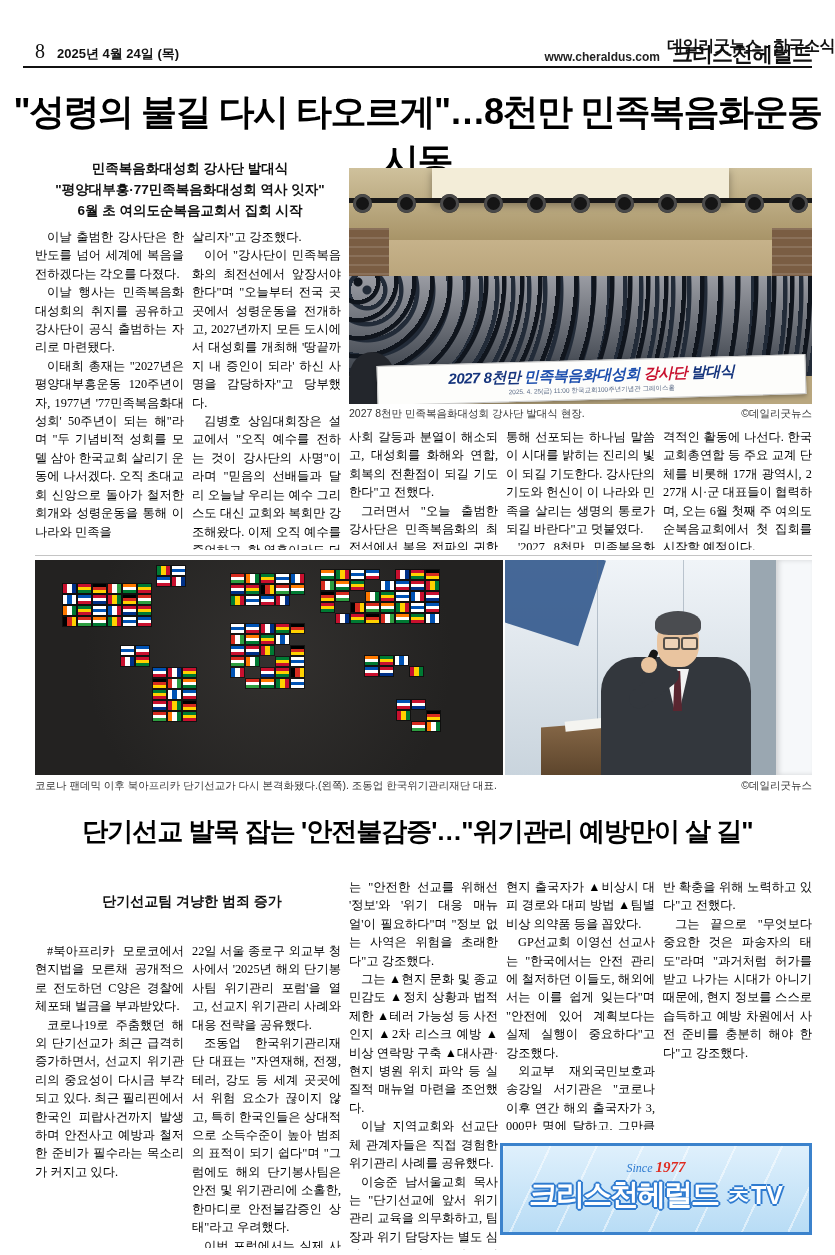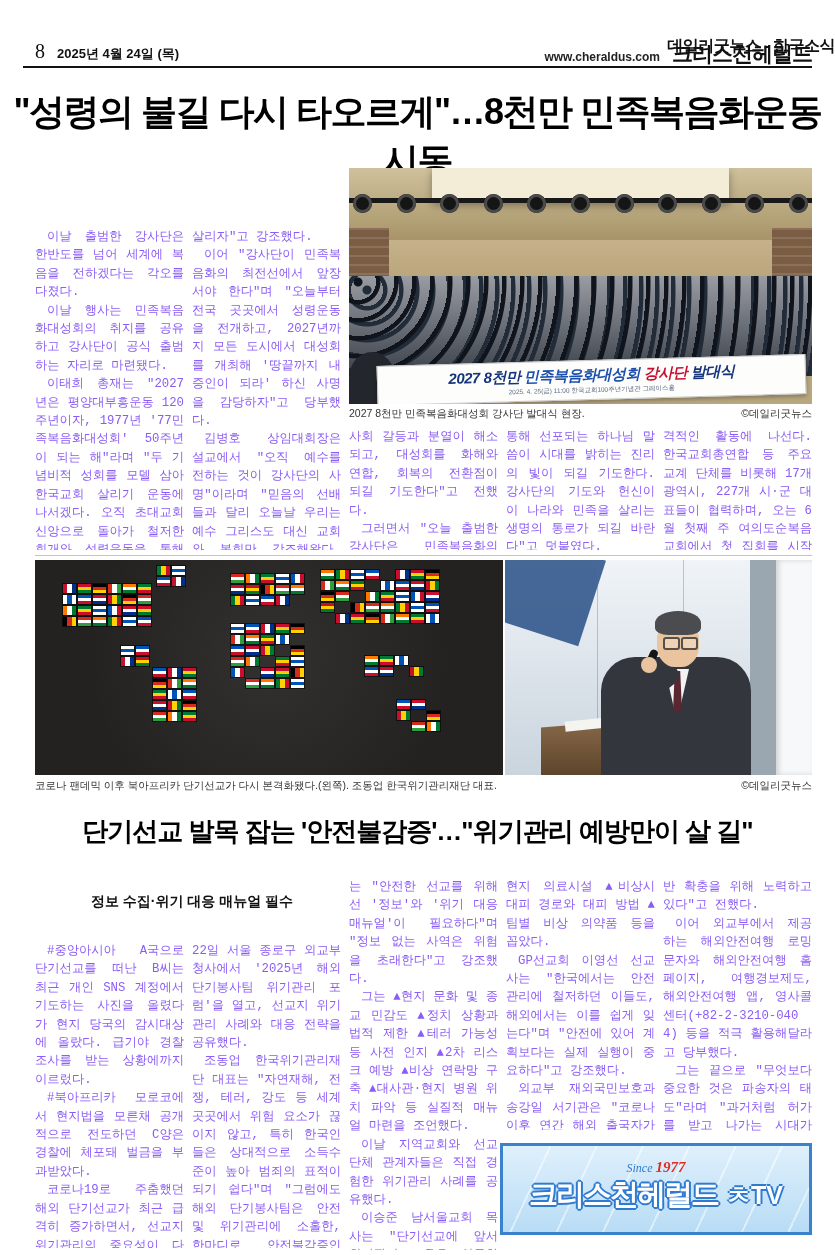--- a/index.html
+++ b/index.html
@@ -17,23 +17,23 @@
   .masthead{font-size:21px;font-weight:900;letter-spacing:-1px;}
   .hdr-rule{position:absolute;left:23px;right:23px;top:66px;height:2px;background:#111;}
 
   
   .headline1{position:absolute;left:0;right:0;top:88px;margin:0;text-align:center;
              font-size:36px;font-weight:800;letter-spacing:-1.5px;color:#000;}
   .subhead1{position:absolute;left:40px;top:158px;width:300px;text-align:center;
             font-size:13.5px;font-weight:700;line-height:21px;color:#111;}
   .subhead1 span{display:block;}
 
-  .bodycol{position:absolute;width:149px;font-family:Liberation Mono, monospace;
+  .bodycol{position:absolute;width:149px;font-family:Liberation Serif, serif;
            font-size:12.3px;line-height:18.4px;text-align:justify;word-break:break-all;
-           color:#8b5cf6;overflow:hidden;}
+           color:#000000;overflow:hidden;}
   .bodycol p{margin:0;text-indent:12px;}
   .bodycol p.cont{text-indent:0;}
   #a1c1{left:35px; top:228px;height:322px;}
   #a1c2{left:192px;top:228px;height:322px;}
   #a1c3{left:349px;top:428px;height:122px;}
   #a1c4{left:506px;top:428px;height:122px;}
   #a1c5{left:663px;top:428px;height:122px;}
 
   
   .photo1{position:absolute;left:349px;top:168px;width:463px;height:236px;overflow:hidden;
@@ -153,20 +153,25 @@
   </div>
   <div class="hdr-center">데일리굿뉴스 - 한국소식</div>
   <div class="hdr-right">
     <span class="site">www.cheraldus.com</span>
     <span class="masthead">크리스천헤럴드</span>
   </div>
   <div class="hdr-rule"></div>
 
   <h1 class="headline1">"성령의 불길 다시 타오르게"…8천만 민족복음화운동 시동</h1>
 
+  <div class="subhead1">
+    <span>민족복음화대성회 강사단 발대식</span>
+    <span>"평양대부흥·77민족복음화대성회 역사 잇자"</span>
+    <span>6월 초 여의도순복음교회서 집회 시작</span>
+  </div>
 
   <div class="photo1">
     <div class="p1-ceiling"></div>
     <div class="p1-recess"></div>
     <div class="p1-trussbar"></div>
     <div class="p1-lights" id="p1-lights">
         <div class="p1-light"></div>
         <div class="p1-light"></div>
         <div class="p1-light"></div>
         <div class="p1-light"></div>
@@ -376,47 +381,45 @@
   </div>
 
   <div class="cap cap2">
     <span>코로나 팬데믹 이후 북아프리카 단기선교가 다시 본격화됐다.(왼쪽). 조동업 한국위기관리재단 대표.</span>
     <span>©데일리굿뉴스</span>
   </div>
 
   <h2 class="headline2">단기선교 발목 잡는 '안전불감증'…"위기관리 예방만이 살 길"</h2>
 
   <div class="subhead2">
-    <span>정보 수집·위기 대응 매뉴얼 필수</span>
+    <span>단기선교팀 겨냥한 범죄 증가</span>
   </div>
 
   <div class="bodycol" id="a2c1">
-      <p>#중앙아시아 A국으로 단기선교를 떠난 B씨는 최근 개인 SNS 계정에서 기도하는 사진을 올렸다가 현지 당국의 감시대상에 올랐다. 급기야 경찰 조사를 받는 상황에까지 이르렀다.</p>
       <p>#북아프리카 모로코에서 현지법을 모른채 공개적으로 전도하던 C양은 경찰에 체포돼 벌금을 부과받았다.</p>
       <p>코로나19로 주춤했던 해외 단기선교가 최근 급격히 증가하면서, 선교지 위기관리의 중요성이 다시금 부각되고 있다. 최근 필리핀에서 한국인 피랍사건까지 발생하며 안전사고 예방과 철저한 준비가 필수라는 목소리가 커지고 있다.</p>
     </div>
   <div class="bodycol" id="a2c2">
       <p class="cont">22일 서울 종로구 외교부 청사에서 '2025년 해외 단기봉사팀 위기관리 포럼'을 열고, 선교지 위기관리 사례와 대응 전략을 공유했다.</p>
       <p>조동업 한국위기관리재단 대표는 "자연재해, 전쟁, 테러, 강도 등 세계 곳곳에서 위험 요소가 끊이지 않고, 특히 한국인들은 상대적으로 소득수준이 높아 범죄의 표적이 되기 쉽다"며 "그럼에도 해외 단기봉사팀은 안전 및 위기관리에 소홀한, 한마디로 안전불감증인 상태"라고 우려했다.</p>
       <p>이번 포럼에서는 실제 사례를 중심으로 단기봉사팀이 떠나기 전 준비해야 할 사항과 위험 지역 정보, 테러 및 납치 대응 방안 등이 집중적으로 다뤄졌다.</p>
     </div>
   <div class="bodycol" id="a2c3">
       <p class="cont">는 "안전한 선교를 위해선 '정보'와 '위기 대응 매뉴얼'이 필요하다"며 "정보 없는 사역은 위험을 초래한다"고 강조했다.</p>
       <p>그는 ▲현지 문화 및 종교 민감도 ▲정치 상황과 법적 제한 ▲테러 가능성 등 사전 인지 ▲2차 리스크 예방 ▲비상 연락망 구축 ▲대사관·현지 병원 위치 파악 등 실질적 매뉴얼 마련을 조언했다.</p>
       <p>이날 지역교회와 선교단체 관계자들은 직접 경험한 위기관리 사례를 공유했다.</p>
       <p>이승준 남서울교회 목사는 "단기선교에 앞서 위기관리 교육을 의무화하고, 팀장과 위기 담당자는 별도 심화 교육을 받도록 하고 있다"고 말했다.</p>
     </div>
   <div class="bodycol" id="a2c4">
-      <p class="cont">현지 의료시설 ▲비상시 대피 경로와 대피 방법 ▲팀별 비상 의약품 등을 꼽았다.</p>
+      <p class="cont">현지 출국자가 ▲비상시 대피 경로와 대피 방법 ▲팀별 비상 의약품 등을 꼽았다.</p>
       <p>GP선교회 이영선 선교사는 "한국에서는 안전 관리에 철저하던 이들도, 해외에서는 이를 쉽게 잊는다"며 "안전에 있어 계획보다는 실제 실행이 중요하다"고 강조했다.</p>
       <p>외교부 재외국민보호과 송강일 서기관은 "코로나 이후 연간 해외 출국자가 3,000만 명에 달하고, 그만큼 사건·사고도 최다 수준"이라며 "대사관 대처에 국민 눈높이와 기대수준이 높아진 만큼, 기</p>
     </div>
   <div class="bodycol" id="a2c5">
       <p class="cont">반 확충을 위해 노력하고 있다"고 전했다.</p>
-      <p>이어 외교부에서 제공하는 해외안전여행 로밍 문자와 해외안전여행 홈페이지, 여행경보제도, 해외안전여행 앱, 영사콜센터(+82-2-3210-0404) 등을 적극 활용해달라고 당부했다.</p>
       <p>그는 끝으로 "무엇보다 중요한 것은 파송자의 태도"라며 "과거처럼 허가를 받고 나가는 시대가 아니기 때문에, 현지 정보를 스스로 습득하고 예방 차원에서 사전 준비를 충분히 해야 한다"고 강조했다.</p>
     </div>
 
   <div class="ad">
     <div class="ad-since">
       <span>Since</span>
       <b>1977</b>
     </div>
     <div class="ad-brandrow">
       <span class="ad-brand">크리스천헤럴드</span>

